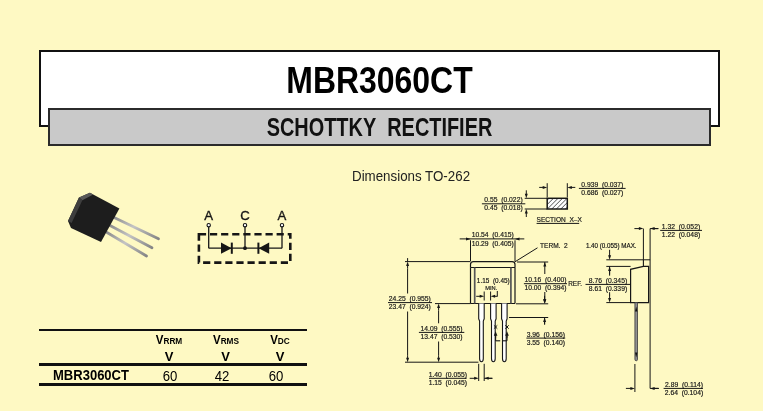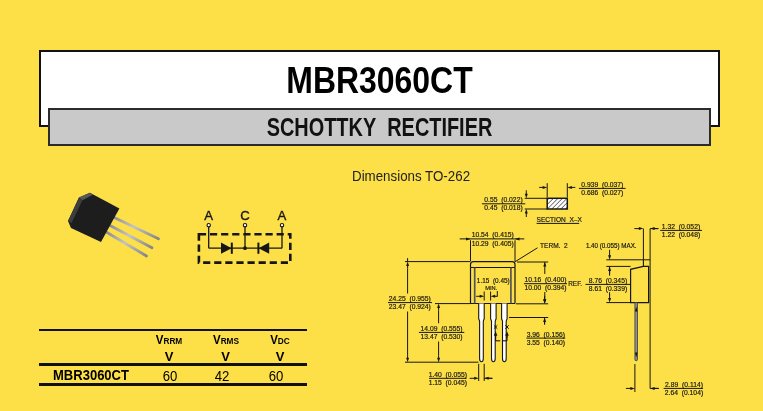--- a/index.html
+++ b/index.html
@@ -1,16 +1,16 @@
 <!DOCTYPE html>
 <html><head>
 <meta charset="utf-8">
 <style>
   html,body { margin:0; padding:0; background:#fff; }
-  #page { position:relative; width:763px; height:411px; background:#fde047;
+  #page { position:relative; width:763px; height:411px; background:#fef9c3;
           font-family:"Liberation Sans", sans-serif; overflow:hidden; }
   .abs { position:absolute; }
 </style>
 </head>
 <body>
 <div id="page">
 
   <div class="abs" style="left:39px; top:50px; width:677px; height:73px; border:2px solid #111; background:#fff;"></div>
   <div class="abs" style="left:48px; top:108px; width:659px; height:34px; border:2px solid #2b2b2b; background:#c9c9c9;"></div>
   <div class="abs" style="left:39px; top:59.5px; width:681px; text-align:center; font-weight:bold; font-size:36.8px; color:#000; transform:scaleX(0.868); white-space:nowrap;">MBR3060CT</div>

